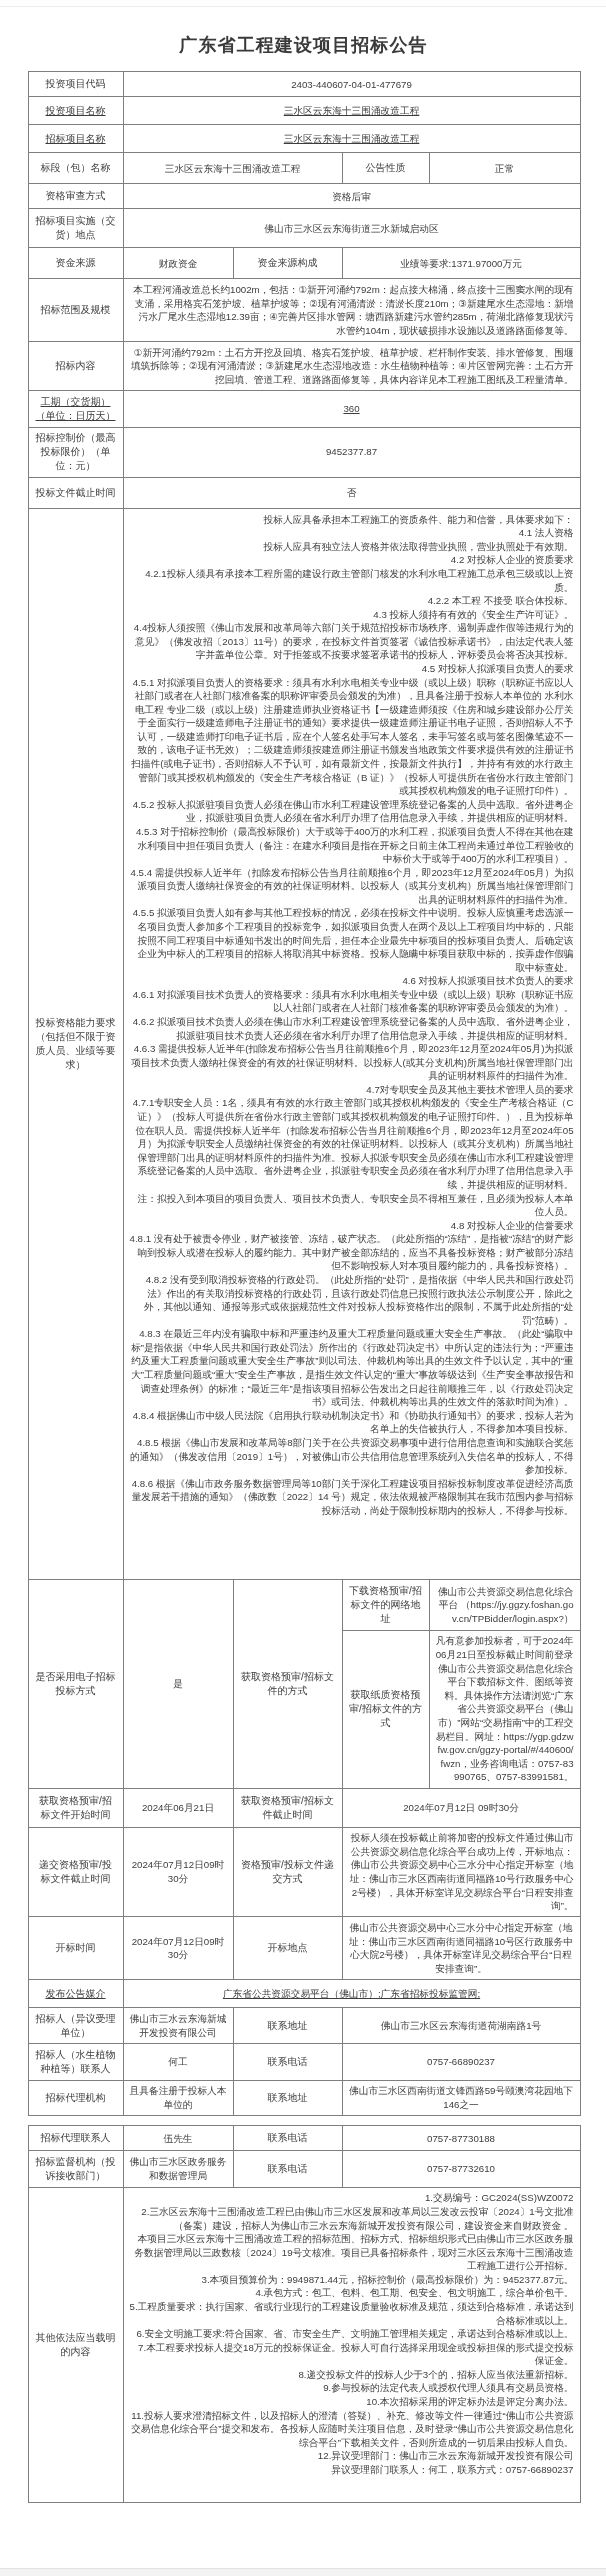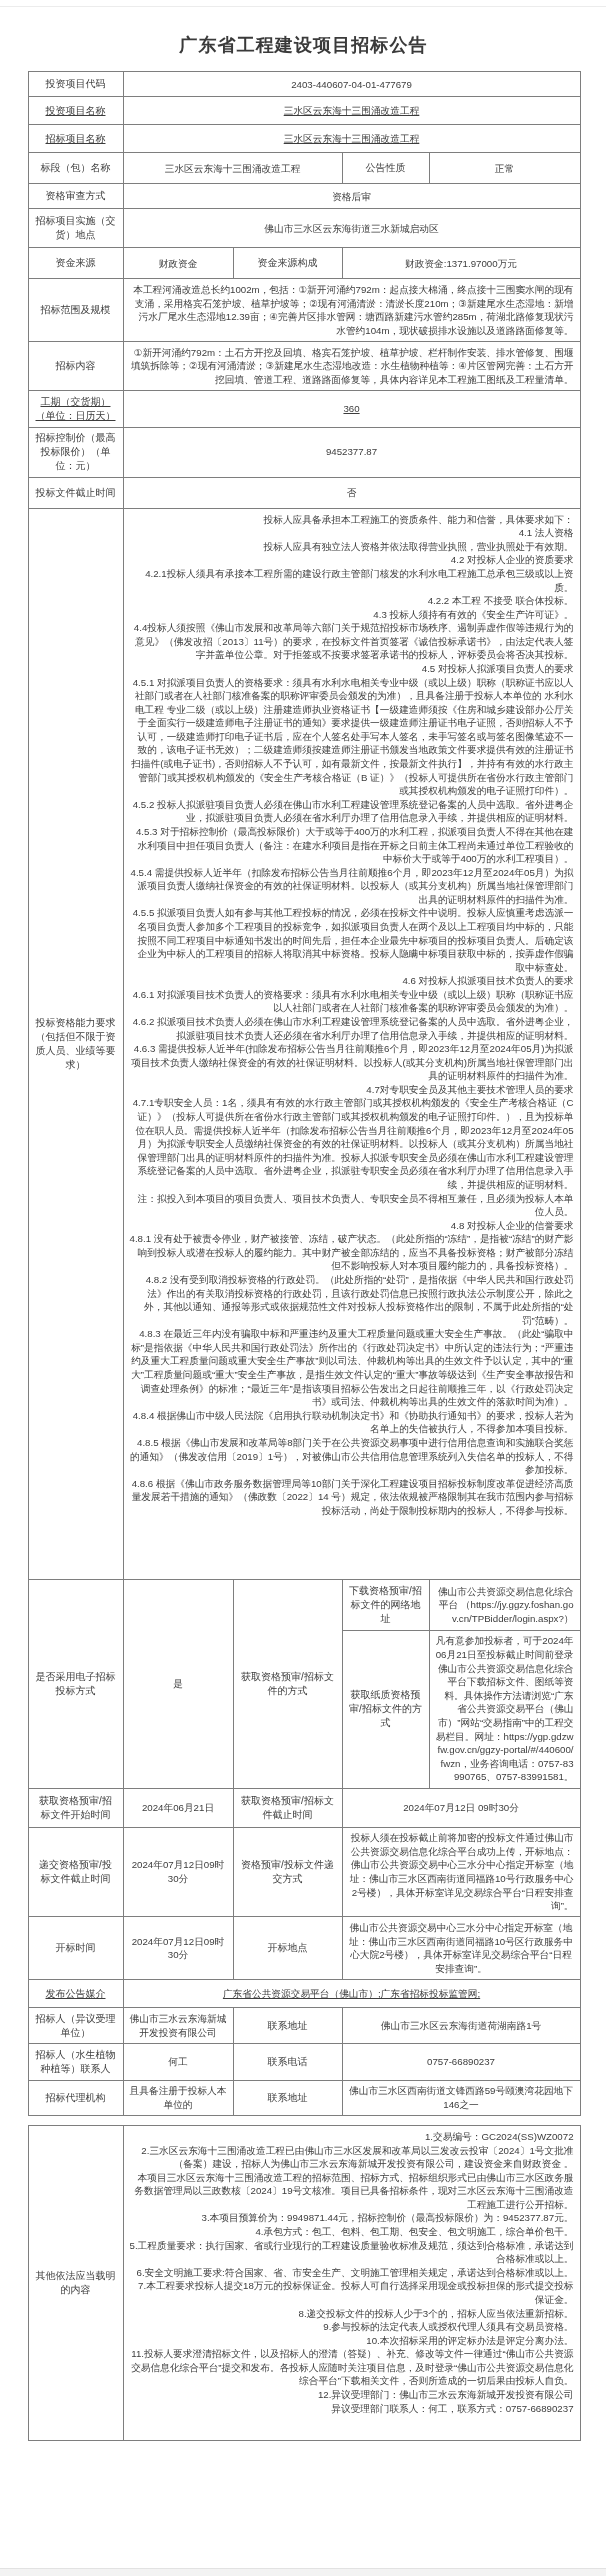--- a/index.html
+++ b/index.html
@@ -62,21 +62,21 @@
           <td colspan="4">资格后审</td>
         </tr>
         <tr class="h52">
           <td class="lbl">招标项目实施（交货）地点</td>
           <td colspan="4">佛山市三水区云东海街道三水新城启动区</td>
         </tr>
         <tr class="h42">
           <td class="lbl">资金来源</td>
           <td>财政资金</td>
           <td class="lbl">资金来源构成</td>
-          <td colspan="2">财政资金:1371.97000万元</td>
+          <td colspan="2">业绩等要求:1371.97000万元</td>
         </tr>
         <tr>
           <td class="lbl">招标范围及规模</td>
           <td colspan="4" class="left pre">本工程河涌改造总长约1002m，包括：①新开河涌约792m：起点接大棉涌，终点接十三围窦水闸的现有支涌，采用格宾石笼护坡、植草护坡等；②现有河涌清淤：清淤长度210m；③新建尾水生态湿地：新增污水厂尾水生态湿地12.39亩；④完善片区排水管网：塘西路新建污水管约285m，荷湖北路修复现状污水管约104m，现状破损排水设施以及道路路面修复等。</td>
         </tr>
         <tr>
           <td class="lbl">招标内容</td>
           <td colspan="4" class="left pre">①新开河涌约792m：土石方开挖及回填、格宾石笼护坡、植草护坡、栏杆制作安装、排水管修复、围堰填筑拆除等；②现有河涌清淤；③新建尾水生态湿地改造：水生植物种植等：④片区管网完善：土石方开挖回填、管道工程、道路路面修复等，具体内容详见本工程施工图纸及工程量清单。</td>
         </tr>
         <tr class="h38">
@@ -180,20 +180,32 @@
 
     <table class="secondary-table">
       <colgroup>
         <col style="width:95px">
           <col style="width:110px">
           <col style="width:109px">
           <col style="width:87px">
           <col style="width:151px">
       </colgroup>
       <tbody>
+        <tr class="h34">
+          <td class="lbl">招标代理联系人</td>
+          <td>伍先生</td>
+          <td class="lbl">联系电话</td>
+          <td colspan="2">0757-87730188</td>
+        </tr>
+        <tr>
+          <td class="lbl">招标监督机构（投诉接收部门）</td>
+          <td>佛山市三水区政务服务和数据管理局</td>
+          <td class="lbl">联系电话</td>
+          <td colspan="2">0757-87732610</td>
+        </tr>
         <tr>
           <td class="lbl">其他依法应当载明的内容</td>
           <td colspan="4" class="left pre pad-bottom-mid">1.交易编号：GC2024(SS)WZ0072
 2.三水区云东海十三围涌改造工程已由佛山市三水区发展和改革局以三发改云投审〔2024〕1号文批准（备案）建设，招标人为佛山市三水云东海新城开发投资有限公司，建设资金来自财政资金 。
 本项目三水区云东海十三围涌改造工程的招标范围、招标方式、招标组织形式已由佛山市三水区政务服务数据管理局以三政数核〔2024〕19号文核准。项目已具备招标条件，现对三水区云东海十三围涌改造工程施工进行公开招标。
 3.本项目预算价为：9949871.44元，招标控制价（最高投标限价）为：9452377.87元。
 4.承包方式：包工、包料、包工期、包安全、包文明施工，综合单价包干。
 5.工程质量要求：执行国家、省或行业现行的工程建设质量验收标准及规范，须达到合格标准，承诺达到合格标准或以上。
 6.安全文明施工要求:符合国家、省、市安全生产、文明施工管理相关规定，承诺达到合格标准或以上。
 7.本工程要求投标人提交18万元的投标保证金。投标人可自行选择采用现金或投标担保的形式提交投标保证金。

